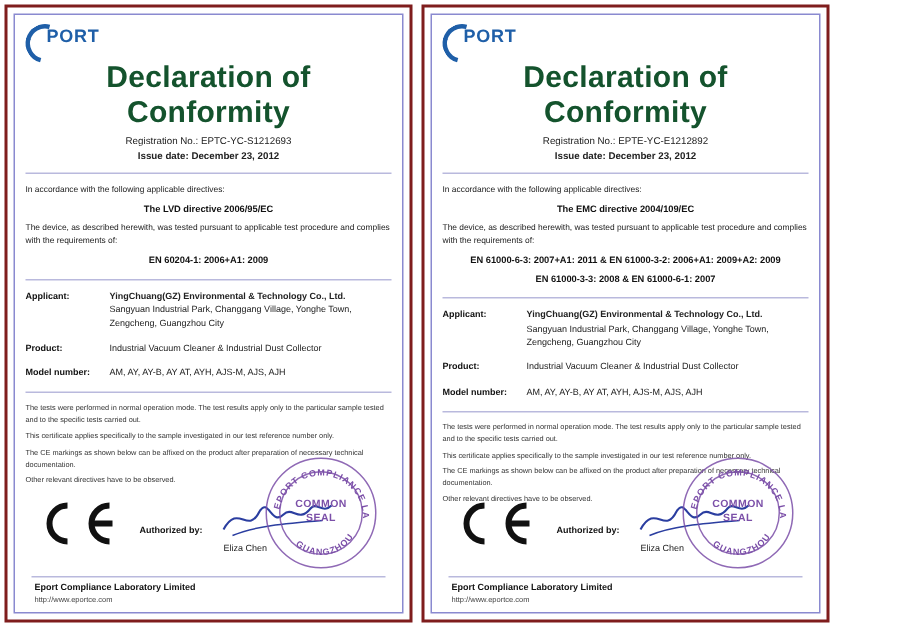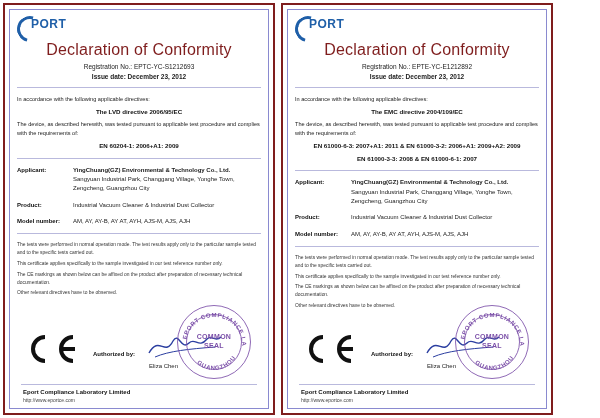--- a/index.html
+++ b/index.html
@@ -54,23 +54,23 @@
   .logo-text{
     position:absolute;left:14px;top:2px;
     font-size:12px;font-weight:bold;color:#1f5fa8;
     letter-spacing:.5px;
     font-family:"Liberation Sans", sans-serif;
   }
 
   
   .title{
     text-align:center;
-    font-size:16px;
-    font-weight:normal;
-    color:#7f1d1d;
+    font-size:20px;
+    font-weight:bold;
+    color:#14532d;
     margin-top:4px;
     letter-spacing:.2px;
   }
   .regno{
     text-align:center;
     font-size:6.5px;
     color:#222;
     margin-top:4px;
   }
   .issue{

